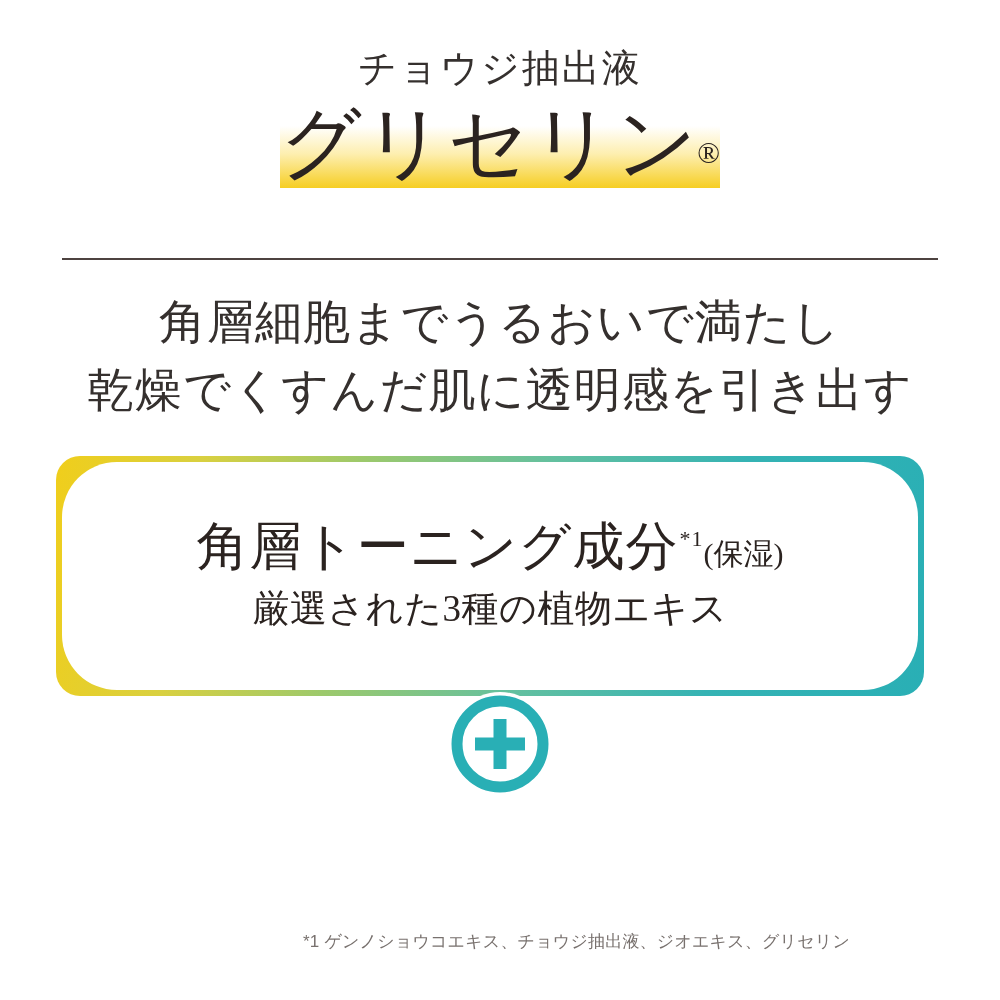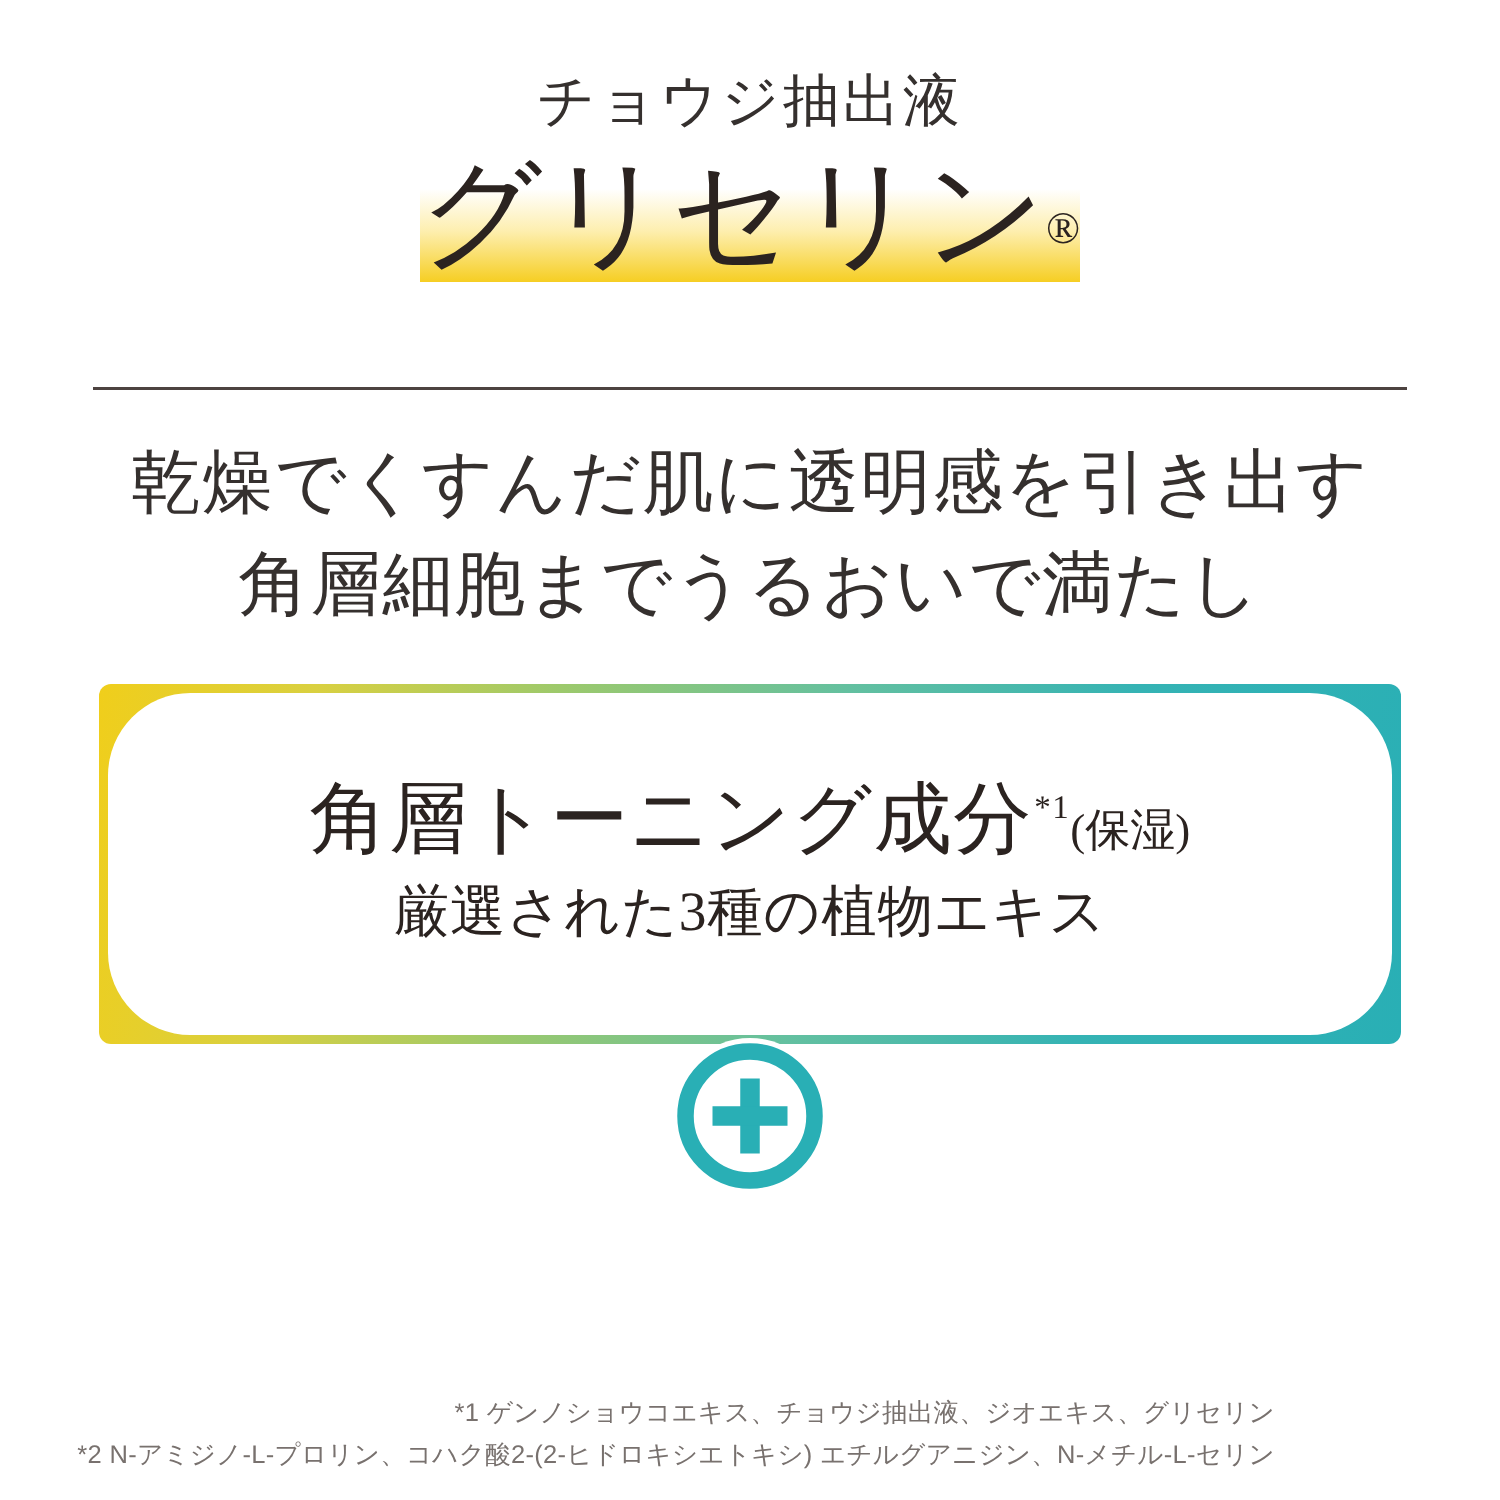--- a/index.html
+++ b/index.html
@@ -95,24 +95,24 @@
     font-size: 47px;
     line-height: 1.45;
     letter-spacing: 1px;
     color: #35302e;
     white-space: nowrap;
   }
 
   
   .pill {
     position: absolute;
-    left: 66px;
+    left: 56px;
     width: 868px;
     box-sizing: border-box;
-    border-radius: 8px;
+    border-radius: 24px;
     padding: 6px;            
     background: linear-gradient(100deg, #F0CE1B 0%, #D9D040 16%, #9CC96C 34%, #63C0A0 55%, #35B3B4 76%, #29AFB5 100%);
   }
   .pill-inner {
     width: 100%;
     height: 100%;
     box-sizing: border-box;
     background: #ffffff;
     border-radius: 55px;
     text-align: center;
@@ -191,22 +191,22 @@
 
     <div class="title-wrap">
       <div class="title-highlight"></div>
       <span class="title-text">グリセリン</span><span class="title-reg">®</span>
     </div>
   </div>
 
   <div class="rule"></div>
 
   <div class="lead">
+    <div class="lead-line">角層細胞までうるおいで満たし</div>
     <div class="lead-line">乾燥でくすんだ肌に透明感を引き出す</div>
-    <div class="lead-line">角層細胞までうるおいで満たし</div>
   </div>
 
   <div class="pill" id="pill-one">
     <div class="pill-inner">
       <div class="pill-heading">
         <span>角層トーニング成分</span><span class="sup">*1</span><span class="paren-note">(保湿)</span>
       </div>
       <div class="pill-sub">厳選された3種の植物エキス</div>
     </div>
   </div>
@@ -216,16 +216,15 @@
       <circle cx="52" cy="52" r="52" fill="#ffffff"></circle>
       <circle cx="52" cy="52" r="43" fill="none" stroke="#29AFB5" stroke-width="11"></circle>
       <rect x="45.5" y="27" width="13" height="50" fill="#29AFB5"></rect>
       <rect x="27" y="45.5" width="50" height="13" fill="#29AFB5"></rect>
     </svg>
   </div>
 
 
   <div class="footnotes">
     <div class="footnote">*1 ゲンノショウコエキス、チョウジ抽出液、ジオエキス、グリセリン</div>
-    <div class="footnote">*2 N-アミジノ-L-プロリン、コハク酸2-(2-ヒドロキシエトキシ) エチルグアニジン、N-メチル-L-セリン</div>
   </div>
 
 </div>
 
 </body></html>

